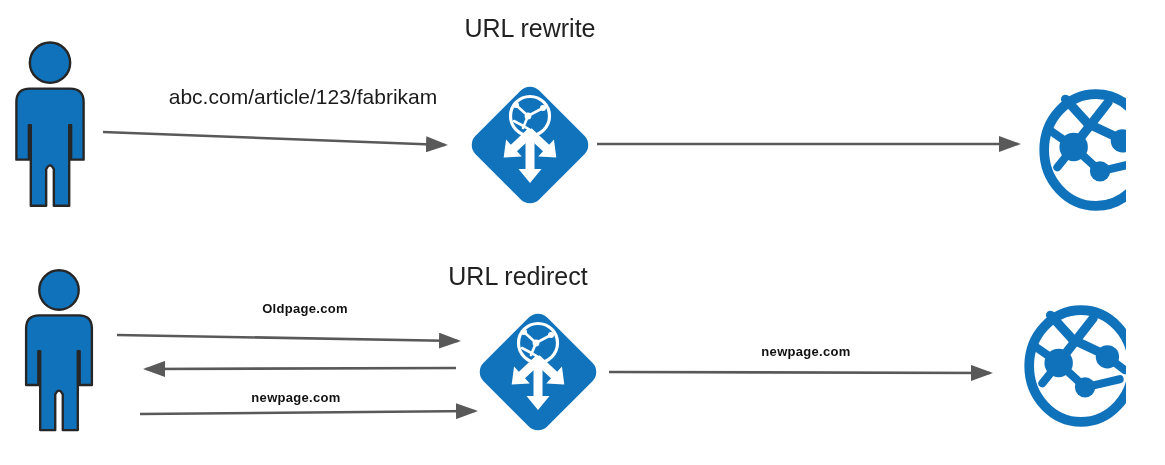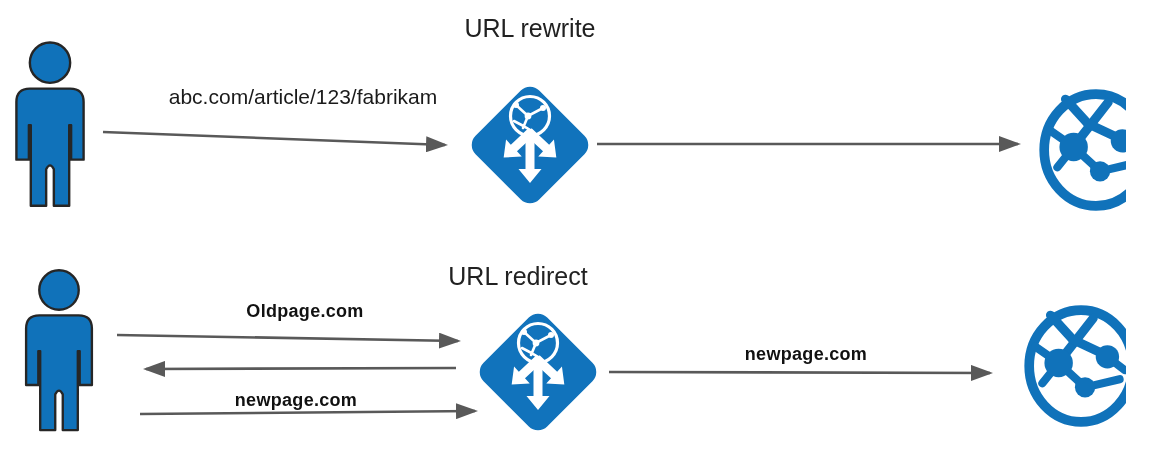--- a/index.html
+++ b/index.html
@@ -8,21 +8,21 @@
     font-family:"Liberation Sans","DejaVu Sans",sans-serif;color:#1a1a1a;
   }
   .abs{position:absolute;}
   .section-title{
     font-size:25px;font-weight:400;color:#212121;text-align:center;white-space:nowrap;
   }
   .url-label{
     font-size:21px;font-weight:400;color:#1a1a1a;text-align:center;white-space:nowrap;
   }
   .bold-label{
-    font-size:18px;font-weight:700;color:#111111;text-align:center;white-space:nowrap;
+    font-size:13px;font-weight:700;color:#111111;text-align:center;white-space:nowrap;
     letter-spacing:0.3px;
   }
   svg{display:block;}
   #arrow-layer{position:absolute;left:0;top:0;}
 </style>
 </head>
 <body>
 
 <div id="canvas">
 

